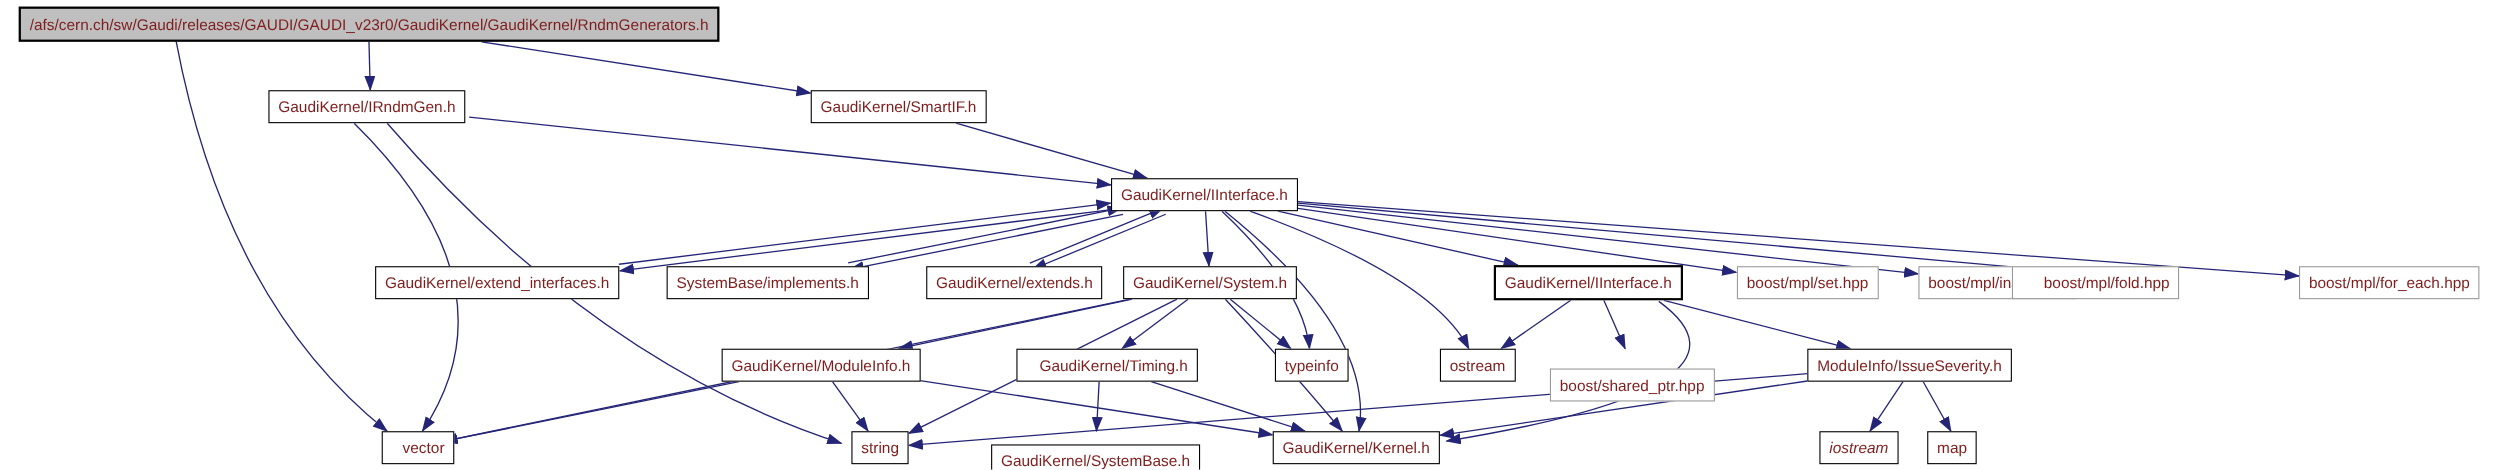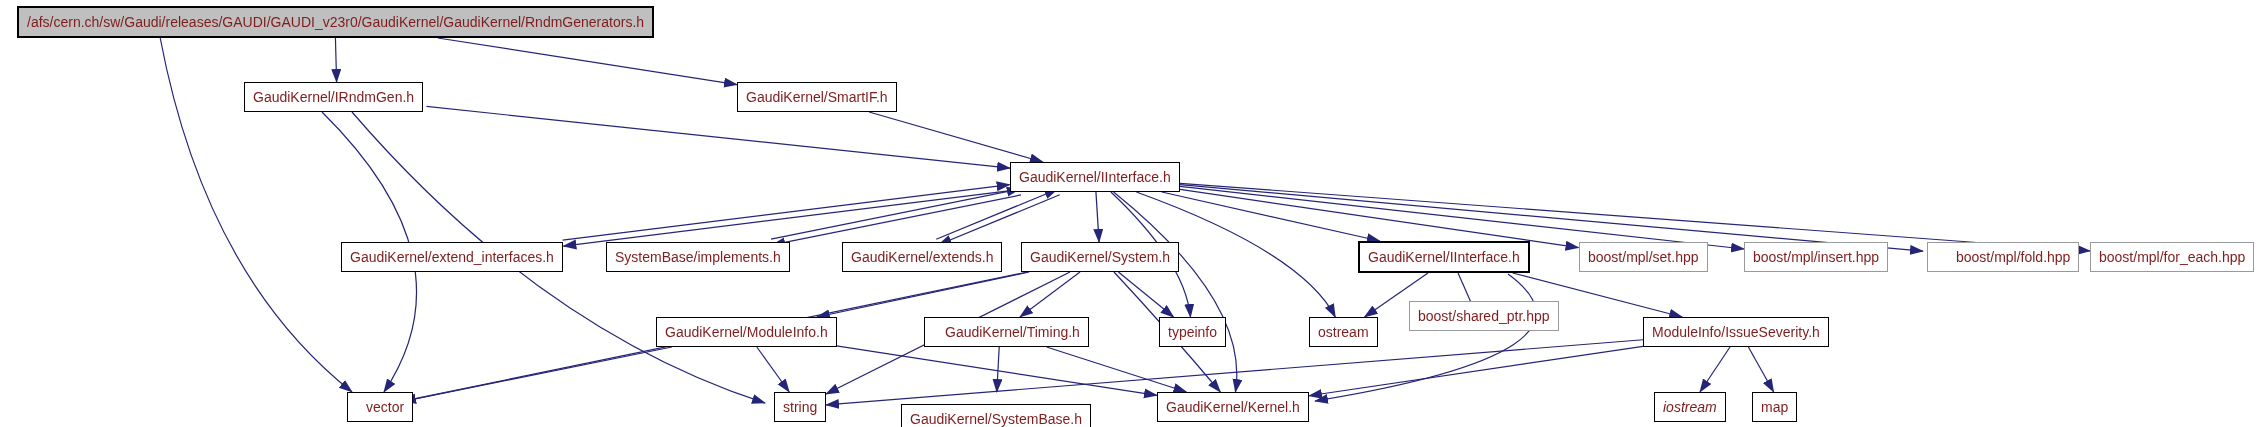--- a/index.html
+++ b/index.html
@@ -87,27 +87,27 @@
       <div class="node " style="left: 244px; top: 82px;">GaudiKernel/IRndmGen.h</div>
       <div class="node " style="left: 737px; top: 82px;">GaudiKernel/SmartIF.h</div>
       <div class="node " style="left: 1010px; top: 162px;">GaudiKernel/IInterface.h</div>
       <div class="node " style="left: 341px; top: 242px;">GaudiKernel/extend_interfaces.h</div>
       <div class="node " style="left: 606px; top: 242px;">SystemBase/implements.h</div>
       <div class="node " style="left: 821px; top: 242px; margin-left: 21px;">GaudiKernel/extends.h</div>
       <div class="node " style="left: 1021px; top: 242px;">GaudiKernel/System.h</div>
       <div class="node bold" style="left: 1358px; top: 241px;">GaudiKernel/IInterface.h</div>
       <div class="node ext" style="left: 1579px; top: 242px;">boost/mpl/set.hpp</div>
       <div class="node ext" style="left: 1744px; top: 242px;">boost/mpl/insert.hpp</div>
-      <div class="node ext" style="left: 1927px; top: 242px; padding-left: 28px;">boost/mpl/fold.hpp</div>
+      <div class="node ext" style="left: 1829px; top: 242px; padding-left: 28px;">boost/mpl/fold.hpp</div>
       <div class="node ext" style="left: 2090px; top: 242px;">boost/mpl/for_each.hpp</div>
       <div class="node " style="left: 656px; top: 317px;">GaudiKernel/ModuleInfo.h</div>
       <div class="node " style="left: 924px; top: 317px; padding-left: 20px;">GaudiKernel/Timing.h</div>
       <div class="node " style="left: 1159px; top: 317px;">typeinfo</div>
       <div class="node " style="left: 1309px; top: 317px;">ostream</div>
-      <div class="node ext" style="left: 1409px; top: 301px; text-align: right;">boost/shared_ptr.hpp</div>
+      <div class="node ext" style="left: 1409px; top: 335px; text-align: right;">boost/shared_ptr.hpp</div>
       <div class="node " style="left: 1643px; top: 317px;">ModuleInfo/IssueSeverity.h</div>
       <div class="node " style="left: 347px; top: 392px; padding-left: 18px;">vector</div>
       <div class="node " style="left: 774px; top: 392px;">string</div>
       <div class="node " style="left: 901px; top: 404px;">GaudiKernel/SystemBase.h</div>
       <div class="node " style="left: 1157px; top: 392px;">GaudiKernel/Kernel.h</div>
       <div class="node " style="left: 1654px; top: 392px; font-style: italic;">iostream</div>
       <div class="node " style="left: 1704px; top: 392px; margin-left: 48px;">map</div>
     </div>
 </div>
 

